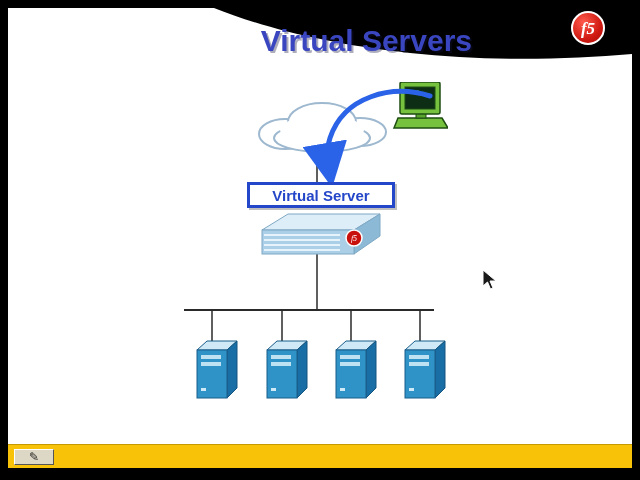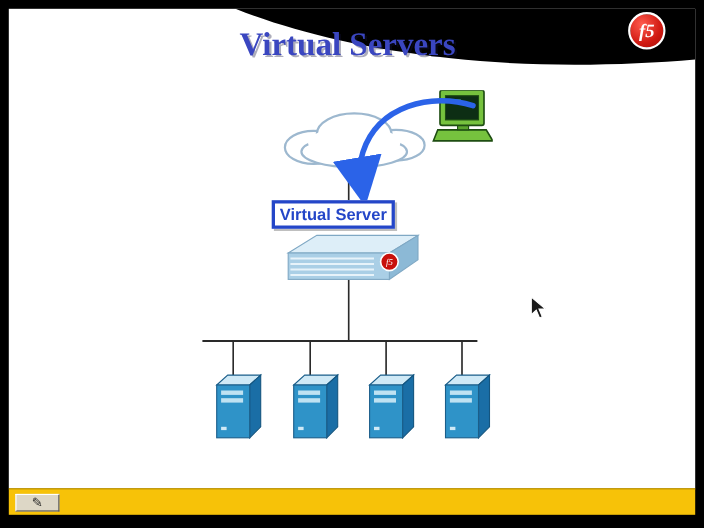--- a/index.html
+++ b/index.html
@@ -11,21 +11,21 @@
   .slide {
     position:absolute; left:8px; top:8px; width:624px; height:436px;
     background:#fff;
   }
   .abs { position:absolute; }
   svg { display:block; }
   .overlay { position:absolute; left:0; top:0; pointer-events:none; }
 
   .slide-title {
     position:absolute; left:160px; top:24px; width:312px;
-    text-align:center; font-family:Liberation Serif, serif;
+    text-align:right; font-family:Liberation Sans, sans-serif;
     font-weight:bold; font-size:30px; color:#3a46c0;
     text-shadow:2px 2px 0 rgba(20,20,60,0.35);
     z-index:3;
   }
   .swoosh { position:absolute; left:8px; top:8px; z-index:2; }
 
   .f5-logo {
     position:absolute; left:571px; top:11px; width:34px; height:34px;
     border-radius:50%; z-index:4;
     background:radial-gradient(circle at 35% 30%, #ff5a4d, #d01a12 60%, #a80d08);
@@ -36,21 +36,21 @@
     color:#fff; font-family:"Liberation Serif", serif;
     font-style:italic; font-weight:bold; font-size:17px; line-height:1;
   }
 
   .internet-label {
     position:absolute; left:258px; top:116px; width:88px;
     text-align:center; font-weight:bold; font-size:14px; color:#111;
     z-index:6;
   }
   .vs-box {
-    position:absolute; left:247px; top:182px; width:112px; height:26px;
+    position:absolute; left:247px; top:182px; width:148px; height:26px;
     background:#fff; border:3px solid #2446c8;
     box-shadow:2px 2px 0 rgba(0,0,0,0.25);
     display:flex; align-items:center; justify-content:center;
     font-weight:bold; font-size:15px; color:#2446c8; z-index:6;
   }
 
   .bottom-bar {
     position:absolute; left:8px; top:444px; width:624px; height:24px;
     background:#f7c208; border-top:1px solid #c59a00; z-index:8;
   }

